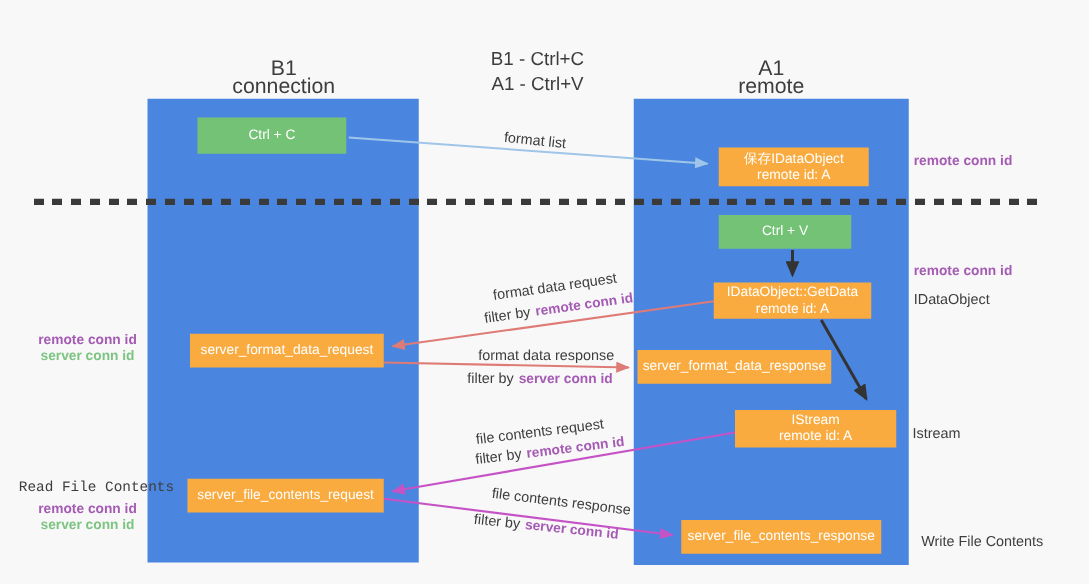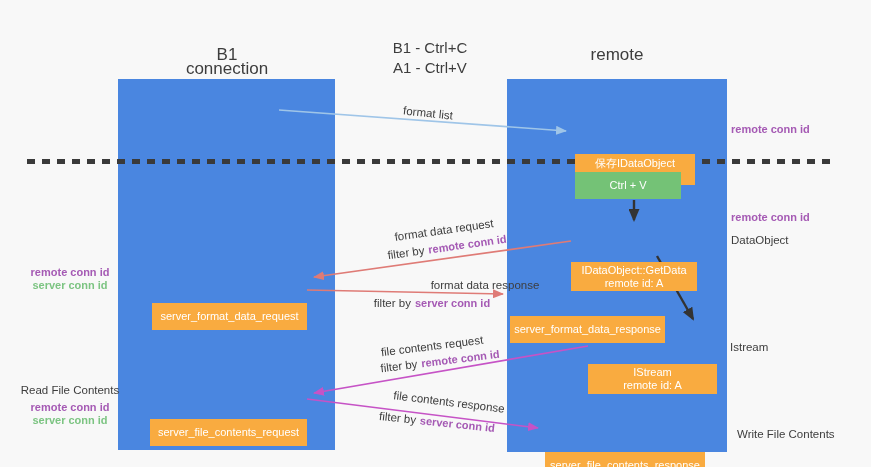--- a/index.html
+++ b/index.html
@@ -21,21 +21,21 @@
     font-size:17px; line-height:14px;
   }
   .lh-left { left:157px; } .lh-right { left:547px; }
   .box {
     position:absolute; display:flex; flex-direction:column;
     align-items:center; justify-content:center;
     color:#fff; font-size:11px; line-height:13px; text-align:center;
     white-space:nowrap;
   }
   .green  { background:var(--green-box,#74c276); }
-  .orange { background:var(--orange-box,#f9ab40);margin-top:36px; }
+  .orange { background:var(--orange-box,#f9ab40); }
   .b-ctrl-c { left:158px; top:94px;  width:119px; height:29px; }
   .b-save   { left:575px; top:118px; width:120px; height:31px; }
   .b-ctrl-v { left:575px; top:172px; width:106px; height:27px; }
   .b-getdata{ left:571px; top:226px; width:126px; height:29px; }
   .b-sfdreq { left:152px; top:267px; width:155px; height:27px; }
   .b-sfdres { left:510px; top:280px; width:155px; height:27px; }
   .b-istream{ left:588px; top:328px; width:129px; height:30px; }
   .b-sfcreq { left:150px; top:383px; width:157px; height:27px; }
   .b-sfcres { left:545px; top:416px; width:160px; height:27px; }
 
@@ -73,20 +73,21 @@
   <div class="title">
     <div>B1 - Ctrl+C</div>
     <div>A1 - Ctrl+V</div>
   </div>
 
   <div class="lane-header lh-left">
     <div>B1</div>
     <div>connection</div>
   </div>
   <div class="lane-header lh-right">
+    <div>A1</div>
     <div>remote</div>
   </div>
 
   <div class="lane lane-left"></div>
   <div class="lane lane-right"></div>
 
   <div class="dashline"></div>
 
   <svg class="overlay" width="871" height="467">
     <defs>
@@ -105,20 +106,23 @@
     </defs>
     <line class="stroke-blue" x1="279" y1="110" x2="566" y2="131" marker-end="url(#h-blue)"></line>
     <line class="stroke-black" x1="634" y1="200" x2="634" y2="220" marker-end="url(#h-black)"></line>
     <line class="stroke-black" x1="657" y1="256" x2="693" y2="319" marker-end="url(#h-black)"></line>
     <line class="stroke-red" x1="571" y1="241" x2="314" y2="277" marker-end="url(#h-red)"></line>
     <line class="stroke-red" x1="307" y1="290" x2="503" y2="294" marker-end="url(#h-red)"></line>
     <line class="stroke-magenta" x1="588" y1="346" x2="314" y2="393" marker-end="url(#h-magenta)"></line>
     <line class="stroke-magenta" x1="307" y1="399" x2="538" y2="428" marker-end="url(#h-magenta)"></line>
   </svg>
 
+  <div class="box green b-ctrl-c">
+    <span>Ctrl + C</span>
+  </div>
   <div class="box orange b-save">
     <span>保存IDataObject</span>
     <span>remote id: A</span>
   </div>
   <div class="box green b-ctrl-v">
     <span>Ctrl + V</span>
   </div>
   <div class="box orange b-getdata">
     <span>IDataObject::GetData</span>
     <span>remote id: A</span>
@@ -138,42 +142,42 @@
   </div>
   <div class="box orange b-sfcreq">
     <span>server_file_contents_request</span>
   </div>
 
   <div class="lbl rp6" style="left:428px; top:113px;">format list</div>
   <div class="lbl rn8" style="left:444px; top:230px;">format data request</div>
   <div class="lbl rn8 filter-label" style="left:447px; top:247px;">
     <span class="fw">filter by</span><span class="purple">remote conn id</span>
   </div>
-  <div class="lbl anch" style="left:437px; top:285px;margin-left:48px;">format data response</div>
+  <div class="lbl anch" style="left:437px; top:285px;">format data response</div>
   <div class="lbl anch filter-label" style="left:432px; top:303px;">
     <span class="fw">filter by</span><span class="purple">server conn id</span>
   </div>
   <div class="lbl rn7" style="left:432px; top:346px;">file contents request</div>
   <div class="lbl rn7 filter-label" style="left:440px; top:361px;">
     <span class="fw">filter by</span><span class="purple">remote conn id</span>
   </div>
   <div class="lbl rp7" style="left:449px; top:402px;">file contents response</div>
   <div class="lbl rp6 filter-label" style="left:437px; top:422px;">
     <span class="fw">filter by</span><span class="purple">server conn id</span>
   </div>
 
   <div class="lbl purple" style="left:731px; top:123px;">remote conn id</div>
   <div class="lbl purple" style="left:731px; top:211px;">remote conn id</div>
-  <div class="lbl" style="left:731px; top:234px;">DataObject</div>
+  <div class="lbl" style="left:731px; top:234px;">IDataObject</div>
   <div class="lbl" style="left:730px; top:341px;">Istream</div>
   <div class="lbl" style="left:737px; top:428px;">Write File Contents</div>
 
   <div class="lbl side-left" style="top:266px;">
     <div class="purple">remote conn id</div>
     <div class="greentxt">server conn id</div>
   </div>
-  <div class="lbl side-left" style="top:384px;">Read File Contents</div>
+  <div class="lbl side-left" style="top:384px;font-family:Liberation Mono, monospace;">Read File Contents</div>
   <div class="lbl side-left" style="top:401px;">
     <div class="purple">remote conn id</div>
     <div class="greentxt">server conn id</div>
   </div>
 
 </div>
 
 </body></html>

